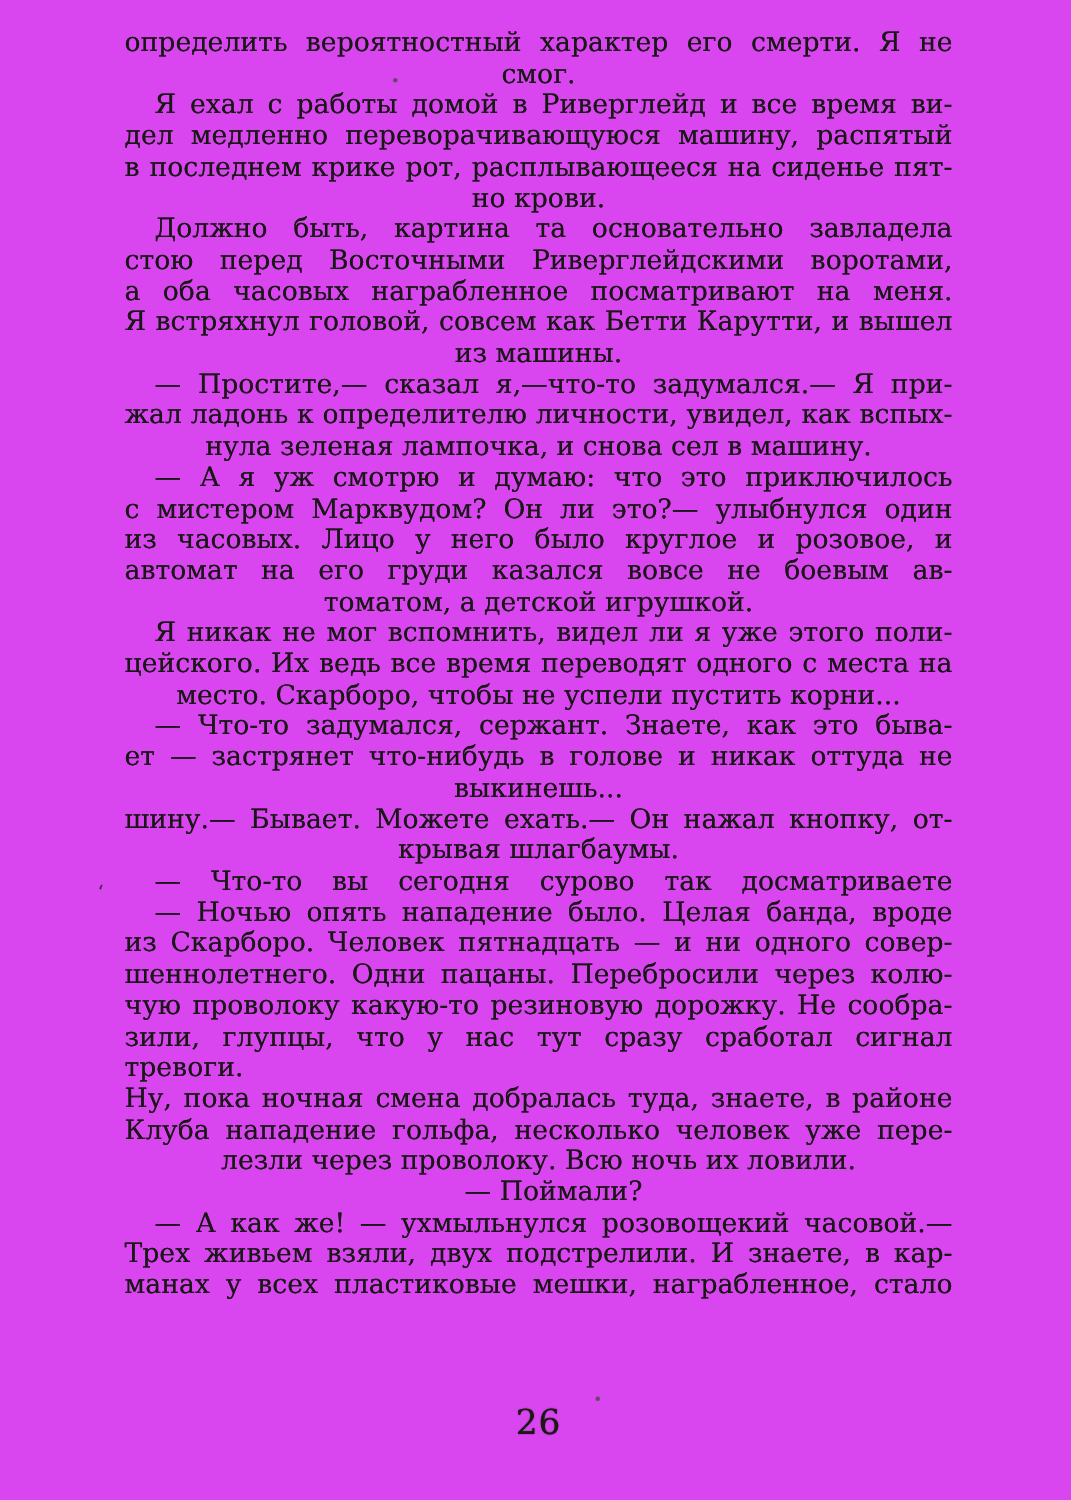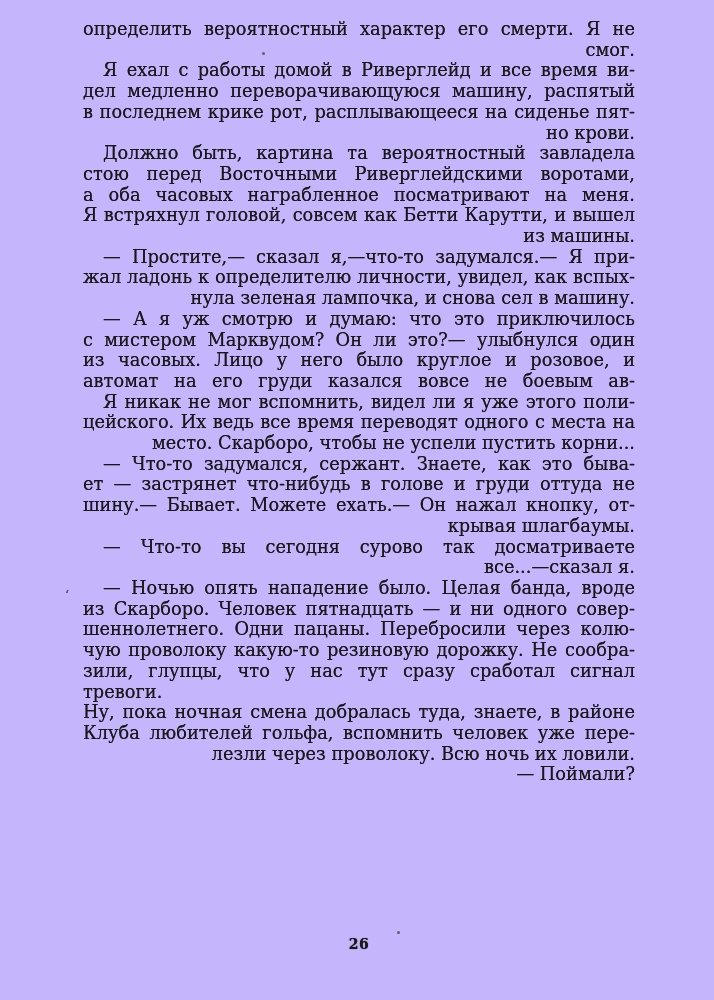--- a/index.html
+++ b/index.html
@@ -9,57 +9,57 @@
   body {
     width: 714px;
     height: 1000px;
     background: #e9e9e7;
     font-family: "DejaVu Serif", "Liberation Serif", serif;
   }
   .scan-page {
     position: relative;
     width: 714px;
     height: 1000px;
-    background: #c4b5fd;
+    background: #d946ef;
     overflow: hidden;
     color: #191817;
   }
   .text-column {
     position: absolute;
     left: 83px;
     top: 19px;
     width: 552px;
   }
   .para {
     margin: 0;
     padding: 0;
   }
   .line {
     font-size: 17.8px;
     line-height: 20.7px;
-    text-align: right;
+    text-align: center;
     color: #191817;
     text-shadow: 0 0 0.35px rgba(10,10,10,0.75);
     white-space: normal;
   }
   .line.jl {
     text-align: justify;
     text-align-last: justify;
   }
   .line.indent {
     text-indent: 20px;
   }
   .page-number {
     position: absolute;
     left: 83px;
     top: 936px;
     width: 552px;
     text-align: center;
-    font-size: 14px;
-    font-weight: bold;
+    font-size: 23px;
+    font-weight: normal;
     letter-spacing: 0.5px;
     color: #1a1916;
     text-shadow: 0 0 0.8px rgba(15,15,10,0.9);
   }
   .artifact {
     position: absolute;
     font-size: 13px;
     color: #2e2c29;
     line-height: 1;
   }
@@ -81,65 +81,71 @@
         <div class="line jl">определить вероятностный характер его смерти. Я не</div>
         <div class="line">смог.</div>
       </div>
       <div class="para">
         <div class="line jl indent">Я ехал с работы домой в Риверглейд и все время ви-</div>
         <div class="line jl">дел медленно переворачивающуюся машину, распятый</div>
         <div class="line jl">в последнем крике рот, расплывающееся на сиденье пят-</div>
         <div class="line">но крови.</div>
       </div>
       <div class="para">
-        <div class="line jl indent">Должно быть, картина та вероятностный завладела</div>
+        <div class="line jl indent">Должно быть, картина та основательно завладела</div>
         <div class="line jl">стою перед Восточными Риверглейдскими воротами,</div>
         <div class="line jl">а оба часовых награбленное посматривают на меня.</div>
         <div class="line jl">Я встряхнул головой, совсем как Бетти Карутти, и вышел</div>
         <div class="line">из машины.</div>
       </div>
       <div class="para">
         <div class="line jl indent">— Простите,— сказал я,—что-то задумался.— Я при-</div>
         <div class="line jl">жал ладонь к определителю личности, увидел, как вспых-</div>
         <div class="line">нула зеленая лампочка, и снова сел в машину.</div>
       </div>
       <div class="para">
         <div class="line jl indent">— А я уж смотрю и думаю: что это приключилось</div>
         <div class="line jl">с мистером Марквудом? Он ли это?— улыбнулся один</div>
         <div class="line jl">из часовых. Лицо у него было круглое и розовое, и</div>
         <div class="line jl">автомат на его груди казался вовсе не боевым ав-</div>
+        <div class="line">томатом, а детской игрушкой.</div>
       </div>
       <div class="para">
         <div class="line jl indent">Я никак не мог вспомнить, видел ли я уже этого поли-</div>
         <div class="line jl">цейского. Их ведь все время переводят одного с места на</div>
         <div class="line">место. Скарборо, чтобы не успели пустить корни...</div>
       </div>
       <div class="para">
         <div class="line jl indent">— Что-то задумался, сержант. Знаете, как это быва-</div>
-        <div class="line jl">ет — застрянет что-нибудь в голове и груди оттуда не</div>
+        <div class="line jl">ет — застрянет что-нибудь в голове и никак оттуда не</div>
+        <div class="line">выкинешь...</div>
       </div>
       <div class="para">
         <div class="line jl">шину.— Бывает. Можете ехать.— Он нажал кнопку, от-</div>
         <div class="line">крывая шлагбаумы.</div>
       </div>
       <div class="para">
         <div class="line jl indent">— Что-то вы сегодня сурово так досматриваете</div>
-        <div class="line">все...—сказал я.</div>
       </div>
       <div class="para">
         <div class="line jl indent">— Ночью опять нападение было. Целая банда, вроде</div>
         <div class="line jl">из Скарборо. Человек пятнадцать — и ни одного совер-</div>
         <div class="line jl">шеннолетнего. Одни пацаны. Перебросили через колю-</div>
         <div class="line jl">чую проволоку какую-то резиновую дорожку. Не сообра-</div>
         <div class="line jl">зили, глупцы, что у нас тут сразу сработал сигнал тревоги.</div>
         <div class="line jl">Ну, пока ночная смена добралась туда, знаете, в районе</div>
-        <div class="line jl">Клуба любителей гольфа, вспомнить человек уже пере-</div>
+        <div class="line jl">Клуба нападение гольфа, несколько человек уже пере-</div>
         <div class="line">лезли через проволоку. Всю ночь их ловили.</div>
       </div>
       <div class="para">
         <div class="line indent">— Поймали?</div>
+      </div>
+      <div class="para">
+        <div class="line jl indent">— А как же! — ухмыльнулся розовощекий часовой.—</div>
+        <div class="line jl">Трех живьем взяли, двух подстрелили. И знаете, в кар-</div>
+        <div class="line jl">манах у всех пластиковые мешки, награбленное, стало</div>
       </div>
     </div>
   <div class="page-number">26</div>
 <span class="artifact" style="left: 65px; top: 589px;">‘</span>
     <span class="speck" style="left: 262px; top: 52px;"></span>
     <span class="speck" style="left: 397px; top: 931px;"></span>
   </div>
 
 </body></html>

